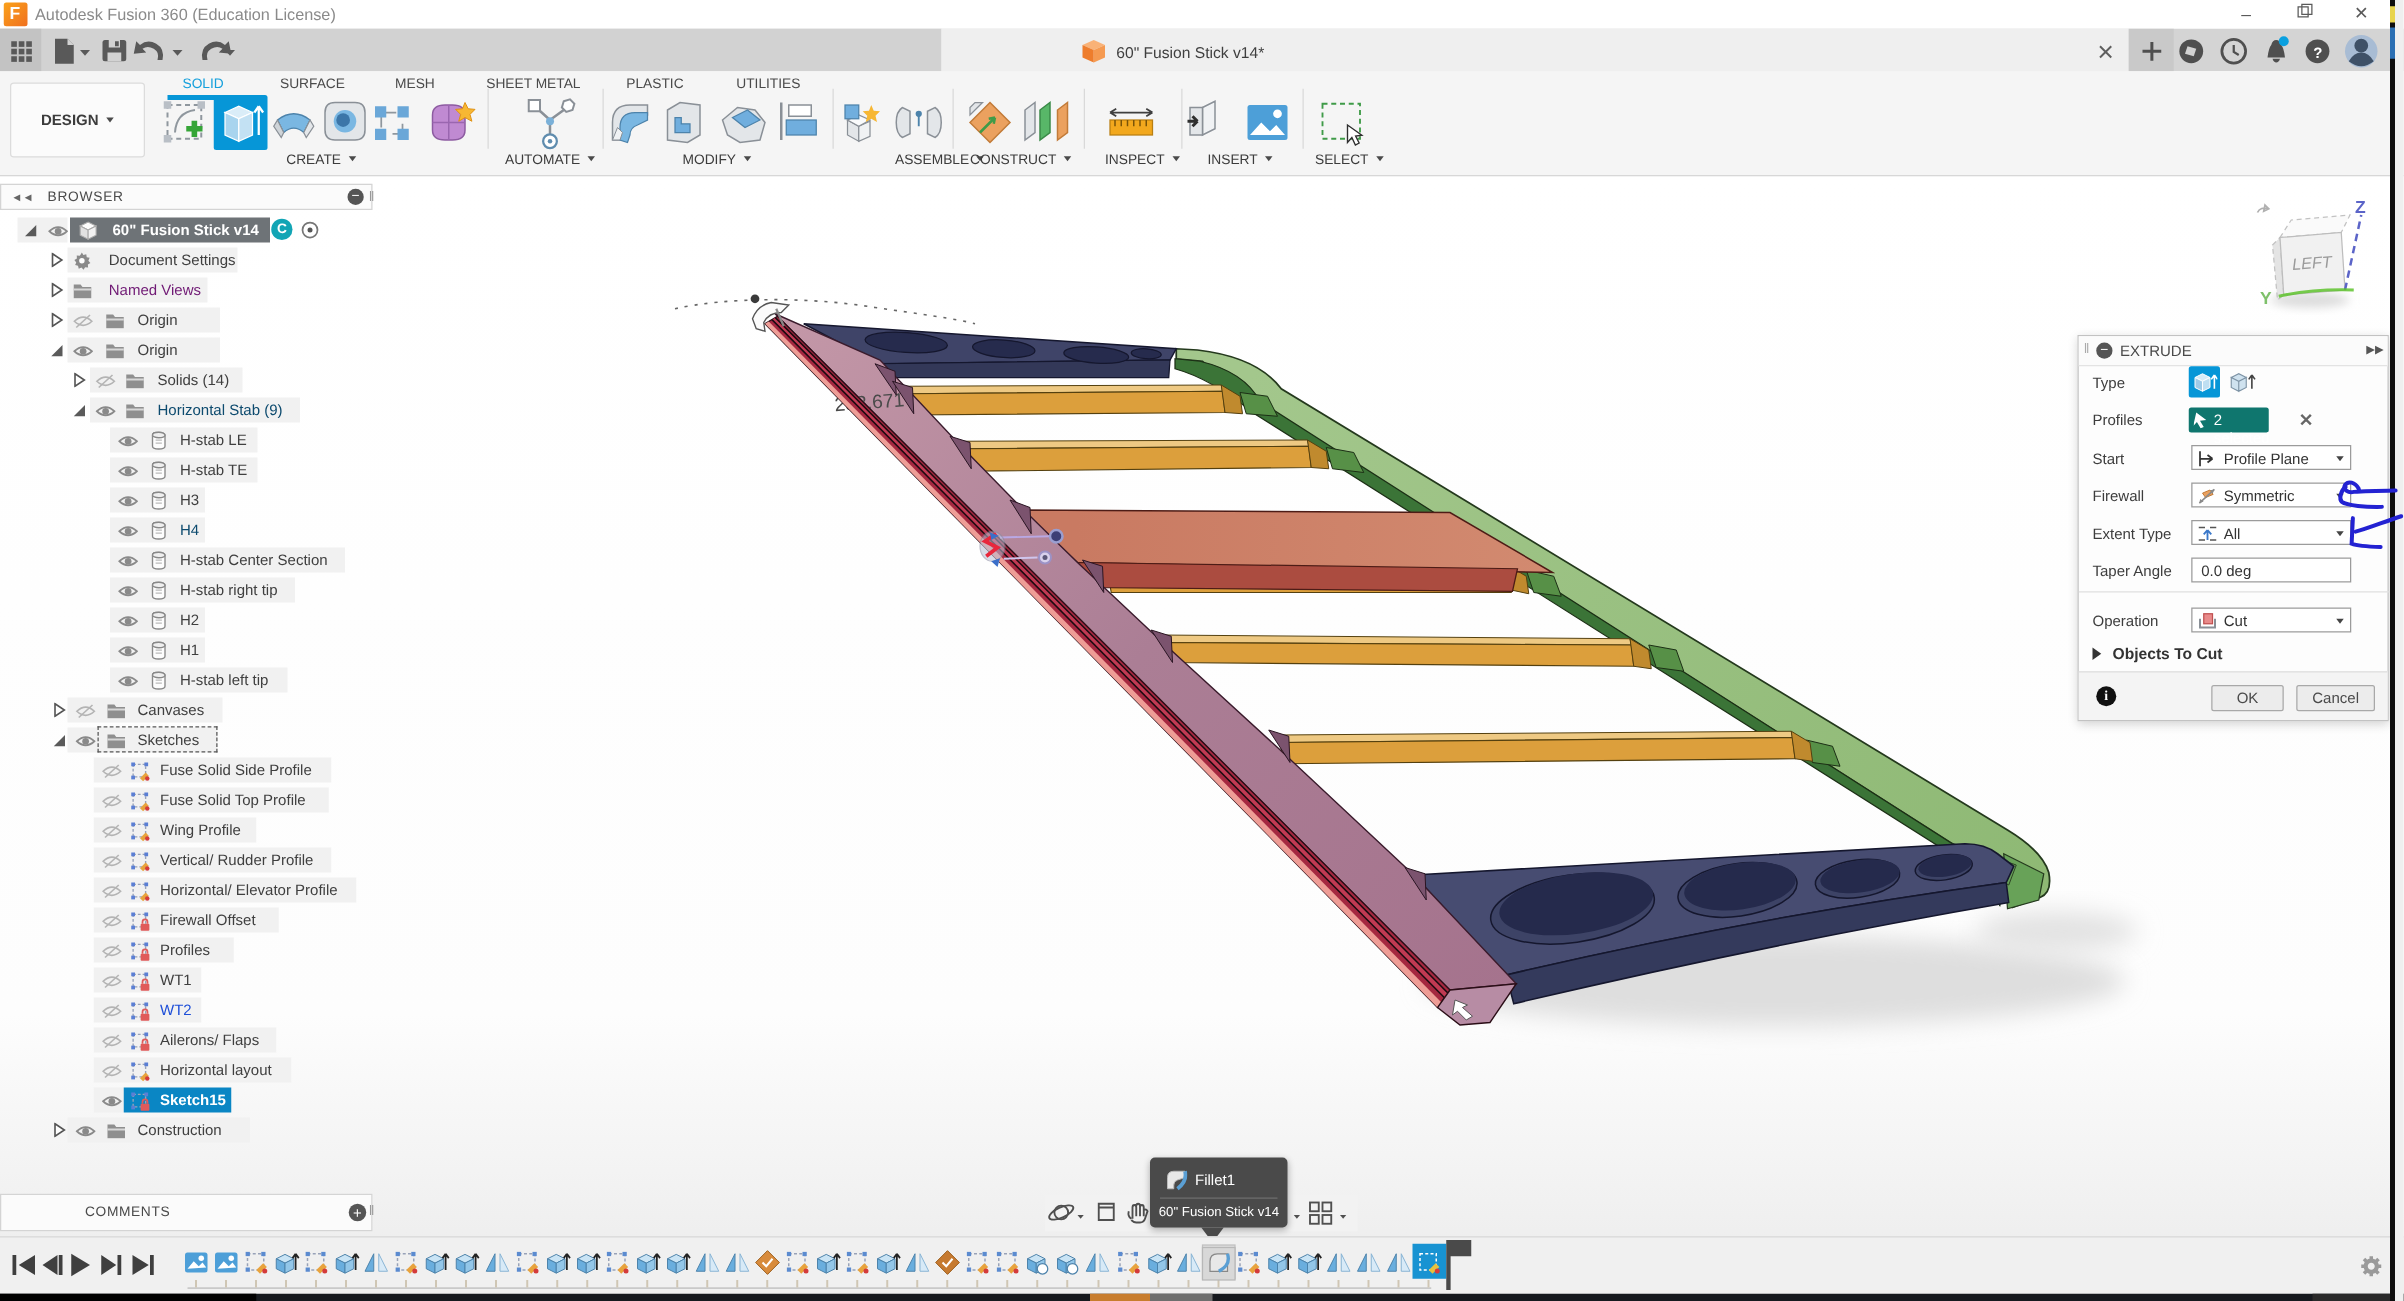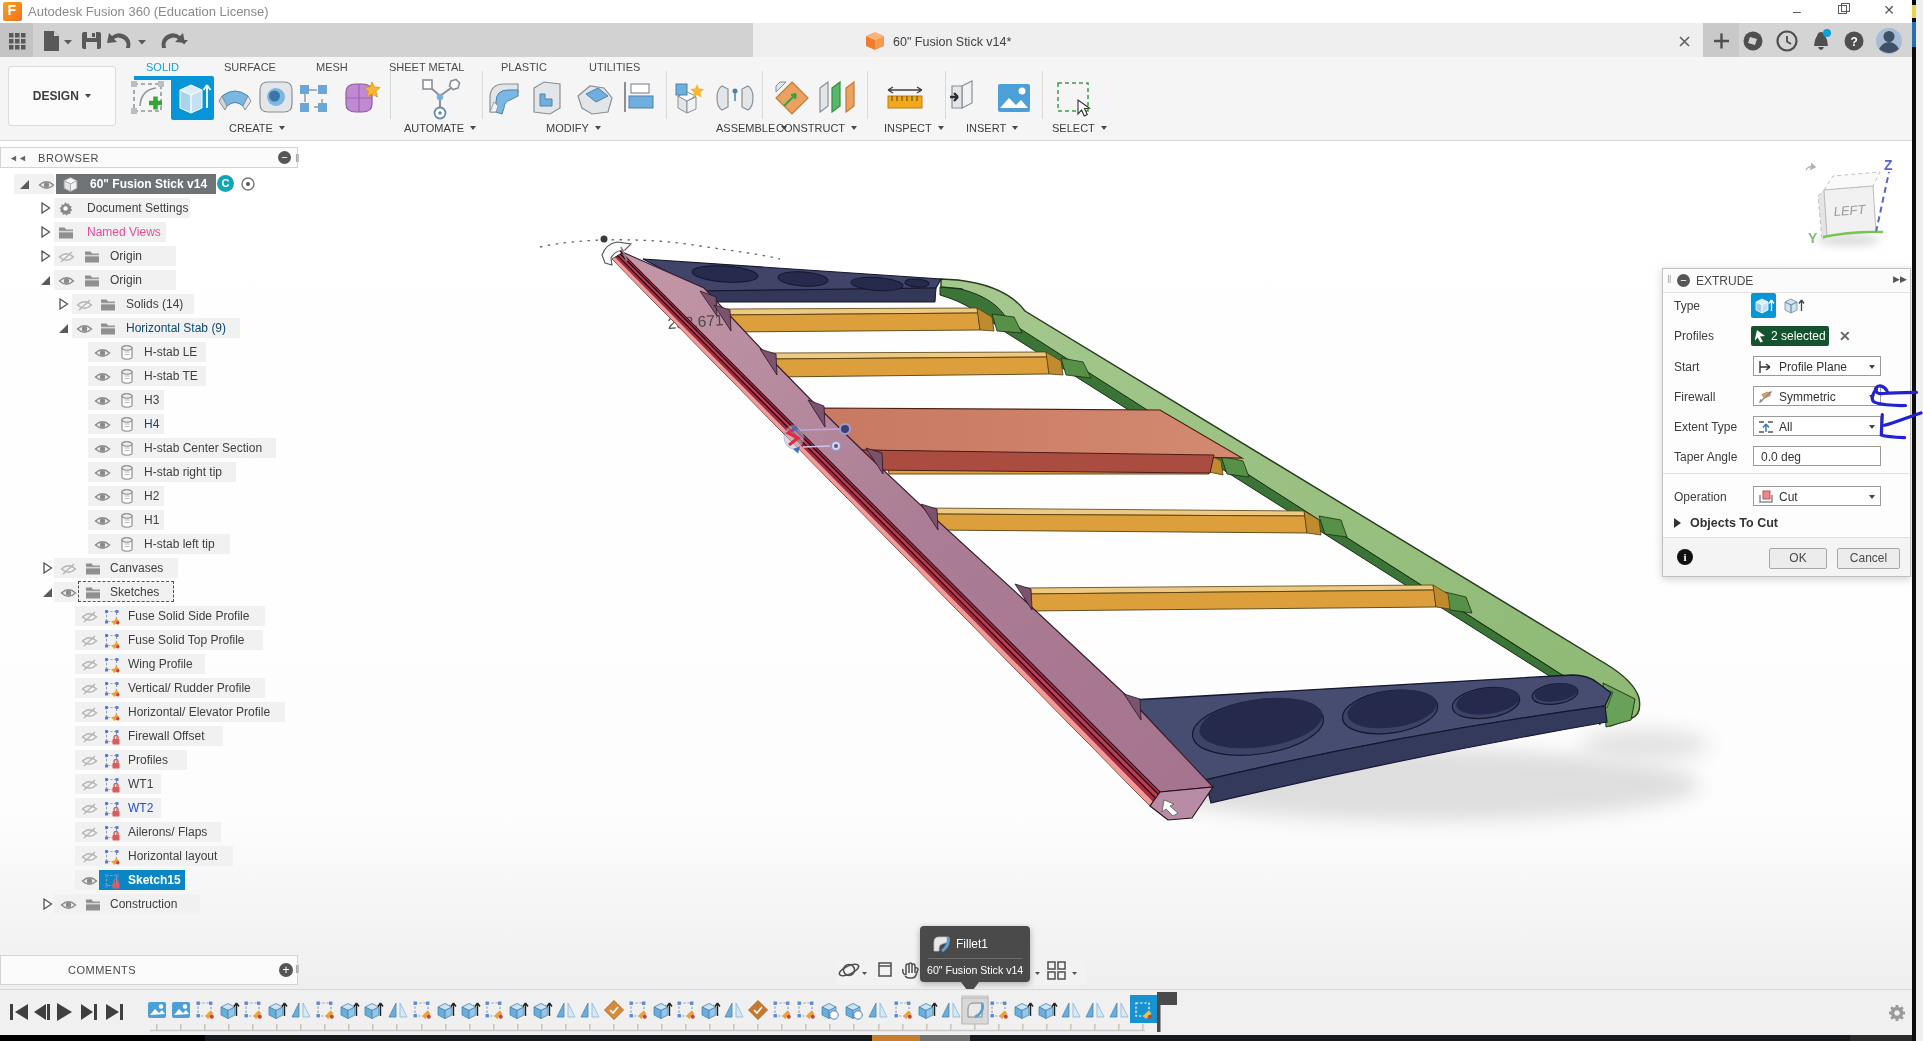--- a/index.html
+++ b/index.html
@@ -447,21 +447,21 @@
       </div>
 <div class="brow" style="left:0;top:75px;width:300px">
         <div class="bbg" style="left:54px;width:112px"></div>
         <svg class="bi" style="left:39px;top:4px" width="12" height="12" viewBox="0 0 12 12">
           <path d="M3,1 L10.5,6 L3,11 Z" fill="#fdfdfd" stroke="#555" stroke-width="1.3"></path>
         </svg>
         <svg class="bi" style="left:58px;top:4px" width="16" height="13" viewBox="0 0 16 13">
           <path d="M1,1.5 h5.5 l1.5,2 h7 v9 h-14 Z" fill="#8f8f8f"></path>
           <rect x="1" y="4.8" width="14" height="1.6" fill="#d8d8d8"></rect>
         </svg>
-        <span class="btxt" style="left:87px;color:#ec4899">Named Views</span>
+        <span class="btxt" style="left:87px;color:#701a75">Named Views</span>
       </div>
 <div class="brow" style="left:0;top:99px;width:300px">
         <div class="bbg" style="left:54px;width:122px"></div>
         <svg class="bi" style="left:39px;top:4px" width="12" height="12" viewBox="0 0 12 12">
           <path d="M3,1 L10.5,6 L3,11 Z" fill="#fdfdfd" stroke="#555" stroke-width="1.3"></path>
         </svg>
         <svg class="bi" style="left:58px;top:5px" width="17" height="12" viewBox="0 0 17 12">
           <path d="M1.5,6 Q8.5,-0.5 15.5,6 Q8.5,12.5 1.5,6 Z" fill="none" stroke="#b4b4b4" stroke-width="1.3"></path>
           <path d="M3,11 L14,1" stroke="#b4b4b4" stroke-width="1.3"></path>
         </svg>
@@ -886,21 +886,21 @@
         <path d="M2,6 l6,-3 6,3 -6,3 Z" fill="#d6ecf8" stroke="#fff" stroke-width="0.8"></path>
         <path d="M2,6 v8 l6,3 v-8 Z" fill="#9ecbe8" stroke="#fff" stroke-width="0.8"></path>
         <path d="M14,6 v8 l-6,3 v-8 Z" fill="#bfdff2" stroke="#fff" stroke-width="0.8"></path>
         <path d="M17.5,15 V4 m0,0 l-2.5,3.5 m2.5,-3.5 l2.5,3.5" stroke="#fff" stroke-width="1.3" fill="none"></path>
       </svg>
   <svg style="position:absolute;left:120px;top:27px" width="22" height="20" viewBox="0 0 22 20">
         <path d="M2,6 l6,-3 6,3 -6,3 Z M2,6 v8 l6,3 v-8 Z M14,6 v8 l-6,3 v-8 Z" fill="#cfe2ef" stroke="#7d93a5" stroke-width="0.9"></path>
         <path d="M18.5,15 V4 m0,0 l-2.5,3.5 m2.5,-3.5 l2.5,3.5" stroke="#444" stroke-width="1.3" fill="none"></path>
       </svg>
   <div class="dlabel" style="top:60px">Profiles</div>
-  <div style="position:absolute;left:88px;top:57px;width:78px;height:20px;background:#14532d;border-radius:2px;color:#fff;font-size:12px">
+  <div style="position:absolute;left:88px;top:57px;width:64px;height:20px;background:#0f766e;border-radius:2px;color:#fff;font-size:12px">
     <svg style="position:absolute;left:4px;top:3px" width="12" height="14" viewBox="0 0 12 14">
           <path d="M2,1 l8,6 -5,0.5 3,5 -2.5,1 -3,-5 -3,3.5 Z" fill="#fff"></path>
         </svg>
     <span style="position:absolute;left:20px;top:3px">2 selected</span>
   </div>
   <div style="position:absolute;left:176px;top:59px;color:#666;font-size:14px;font-weight:bold">✕</div>
   <div class="dlabel" style="top:91px">Start</div>
   <div class="dbox" style="top:87px">
     <svg style="position:absolute;left:4px;top:3px" width="16" height="14" viewBox="0 0 16 14">
           <path d="M2,1 v12 M2,7 h10 m0,0 l-4,-3 m4,3 l-4,3" stroke="#333" stroke-width="1.4" fill="none"></path>

